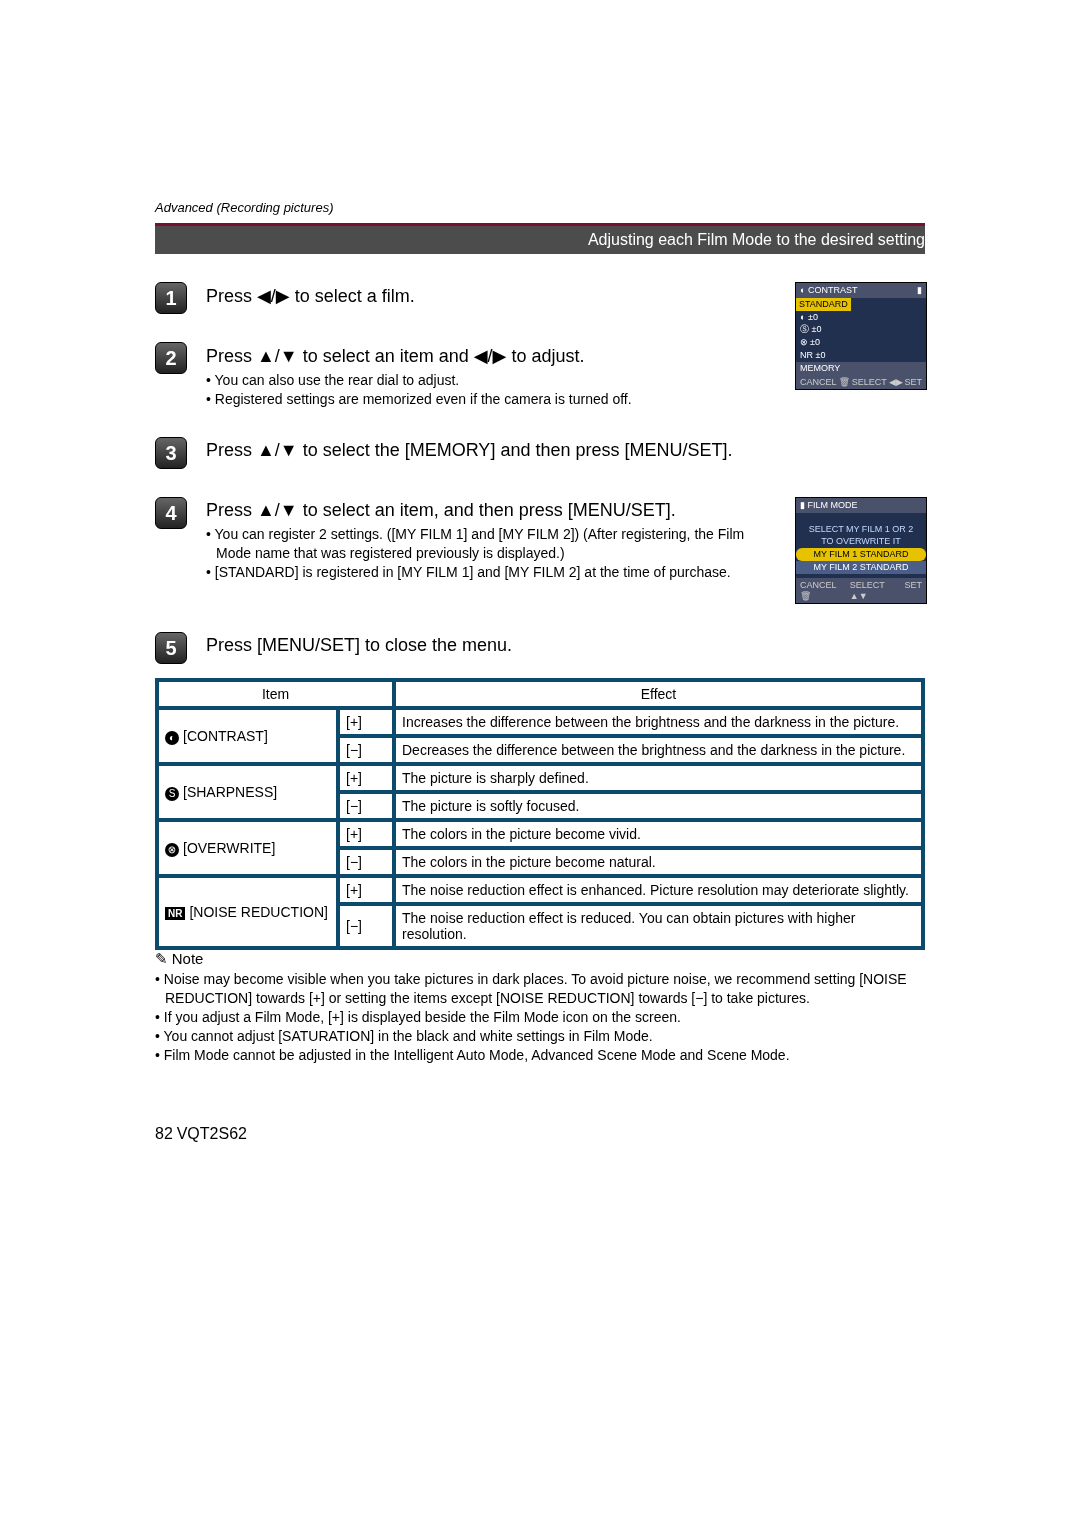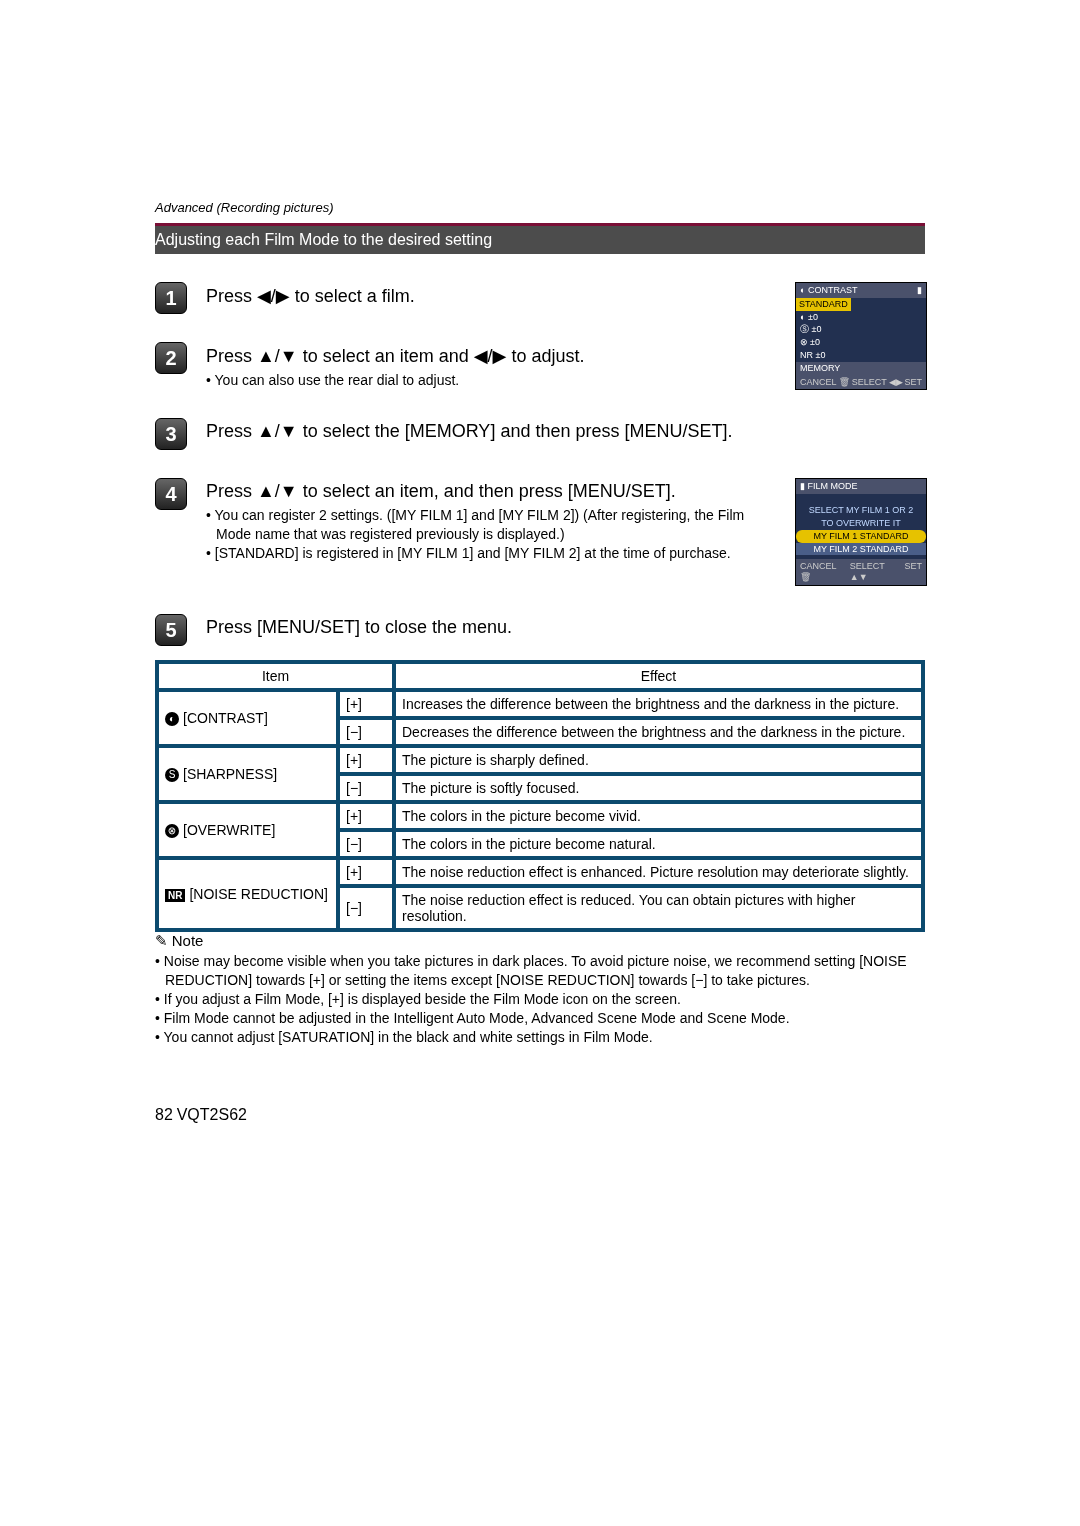--- a/index.html
+++ b/index.html
@@ -15,21 +15,21 @@
     margin: 0 auto;
     padding: 200px 0 100px 0;
   }
   .breadcrumb {
     font-style: italic;
     font-size: 13px;
     margin-bottom: 8px;
   }
   .banner {
     background: #4c4c4c;
-    text-align: left;
+    text-align: right;
     padding: 5px 0;
     color: #fff;
     font-size: 16px;
     border-top: 3px solid #7a0f36;
   }
   .step {
     display: flex;
     align-items: flex-start;
     margin-top: 28px;
   }
@@ -176,20 +176,21 @@
           <div class="step-title">Press ◀/▶ to select a film.</div>
         </div>
       </div>
 
       <div class="step">
         <div class="step-number">2</div>
         <div class="step-body">
           <div class="step-title">Press ▲/▼ to select an item and ◀/▶ to adjust.</div>
           <ul class="step-bullets">
             <li>You can also use the rear dial to adjust.</li>
+            <li>Registered settings are memorized even if the camera is turned off.</li>
           </ul>
         </div>
       </div>
     </div>
     <div class="step-screenshot" style="margin-top:28px;">
       <div class="lcd">
         <div class="lcd-header">
             <span>◐ CONTRAST</span>
             <span>▮</span>
           </div>
@@ -301,21 +302,21 @@
       <td class="sign-cell">[−]</td>
       <td>The noise reduction effect is reduced. You can obtain pictures with higher resolution.</td>
     </tr>
   </tbody>
     </table>
 
   <div class="note-head">Note</div>
   <ul class="notes">
     <li>Noise may become visible when you take pictures in dark places. To avoid picture noise, we recommend setting [NOISE REDUCTION] towards [+] or setting the items except [NOISE REDUCTION] towards [−] to take pictures.</li>
     <li>If you adjust a Film Mode, [+] is displayed beside the Film Mode icon on the screen.</li>
+    <li>You cannot adjust [SATURATION] in the black and white settings in Film Mode.</li>
     <li>Film Mode cannot be adjusted in the Intelligent Auto Mode, Advanced Scene Mode and Scene Mode.</li>
-    <li>You cannot adjust [SATURATION] in the black and white settings in Film Mode.</li>
   </ul>
 
   <div class="page-num">
     <span class="pn">82</span>
     <span class="doc-code">VQT2S62</span>
   </div>
 </div>
 
 </body></html>

